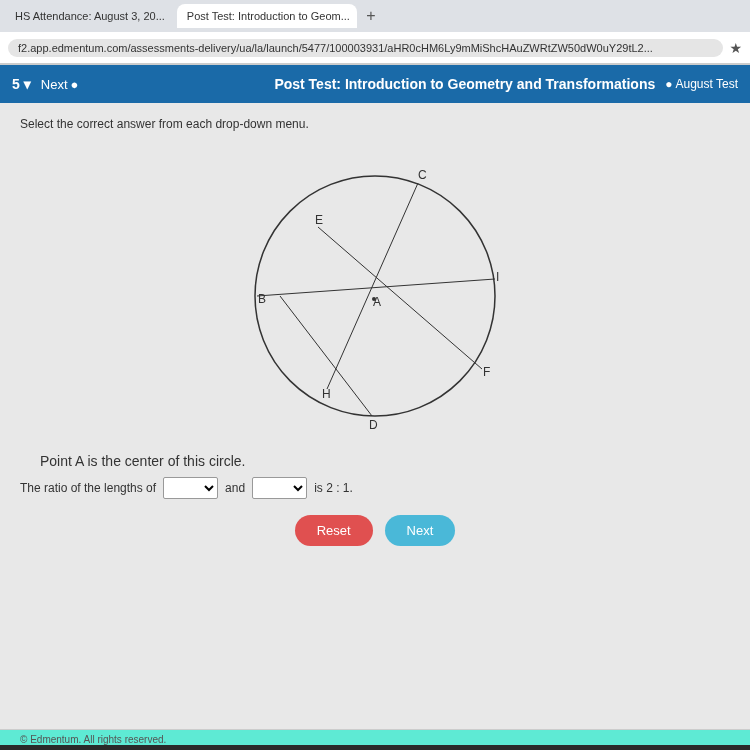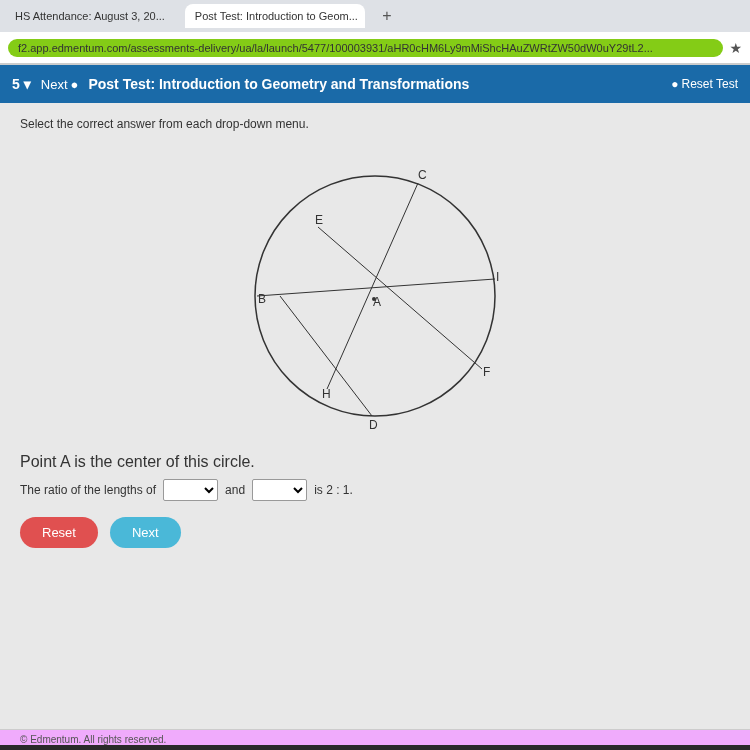--- a/index.html
+++ b/index.html
@@ -16,21 +16,21 @@
       background: #f0f0f0;
       border-bottom: 1px solid #ccc;
     }
 
     .tab-bar {
       display: flex;
       align-items: center;
       background: #dee1e6;
       height: 32px;
       padding: 0 5px;
-      gap: 10px;
+      gap: 2px;
     }
 
     .tab {
       display: flex;
       align-items: center;
       padding: 0 10px;
       height: 24px;
       border-radius: 8px 8px 0 0;
       font-size: 11px;
       color: #333;
@@ -61,21 +61,21 @@
       align-items: center;
       background: #fff;
       height: 32px;
       padding: 0 8px;
       gap: 6px;
       border-bottom: 1px solid #ccc;
     }
 
     .address-bar-url {
       flex: 1;
-      background: #84cc16;
+      background: #e5e5e5;
       border-radius: 12px;
       padding: 3px 10px;
       font-size: 11px;
       color: #333;
       white-space: nowrap;
       overflow: hidden;
       text-overflow: ellipsis;
     }
 
     .star-icon {
@@ -110,21 +110,21 @@
       cursor: pointer;
       display: flex;
       align-items: center;
       gap: 3px;
     }
 
     .app-header .page-title {
       flex: 1;
       font-size: 14px;
       font-weight: bold;
-      text-align: left;
+      text-align: right;
     }
 
     .submit-test-btn {
       background: none;
       border: none;
       color: white;
       font-size: 12px;
       cursor: pointer;
       display: flex;
       align-items: center;
@@ -144,23 +144,24 @@
       color: #333;
     }
 
     .diagram-container {
       display: flex;
       justify-content: center;
       margin-bottom: 12px;
     }
 
     .question-text {
-      font-size: 16px;
+      font-size: 14px;
       color: #333;
       margin-bottom: 8px;
+      margin-left: 20px;
     }
 
     .ratio-line {
       font-size: 12px;
       color: #333;
       display: flex;
       align-items: center;
       gap: 7px;
       margin-bottom: 16px;
     }
@@ -171,21 +172,21 @@
       padding: 2px 18px 2px 4px;
       font-size: 11px;
       border-radius: 2px;
       appearance: auto;
       width: 55px;
       height: 22px;
     }
 
     .buttons-row {
       display: flex;
-      justify-content: flex-start;
+      justify-content: center;
       gap: 12px;
       margin-top: 10px;
     }
 
     .btn-reset {
       background: #e05050;
       color: white;
       border: none;
       border-radius: 20px;
       padding: 8px 22px;
@@ -197,21 +198,21 @@
       background: #4ab8d8;
       color: white;
       border: none;
       border-radius: 20px;
       padding: 8px 22px;
       font-size: 13px;
       cursor: pointer;
     }
 
     .footer {
-      background: #f0abfc;
+      background: #5eead4;
       padding: 4px 20px;
       font-size: 10px;
       color: #555;
       height: 16px;
       border-top: 1px solid #ccc;
     }
   </style>
 </head>
 <body>
 
@@ -238,21 +239,21 @@
     <span>5</span>
     <span>▾</span>
   </div>
   <button class="next-btn-header">
     <span>Next</span>
     <span>●</span>
   </button>
   <div class="page-title">Post Test: Introduction to Geometry and Transformations</div>
   <button class="submit-test-btn">
     <span>●</span>
-    <span>Reset Test</span>
+    <span>August Test</span>
   </button>
 </div>
 
 <div class="main-content">
   <p class="instruction-text">Select the correct answer from each drop-down menu.</p>
 
   <div class="diagram-container">
     <svg width="400" height="310">
 
       <circle cx="200" cy="165" r="120" fill="none" stroke="#333" stroke-width="1.5"></circle>

